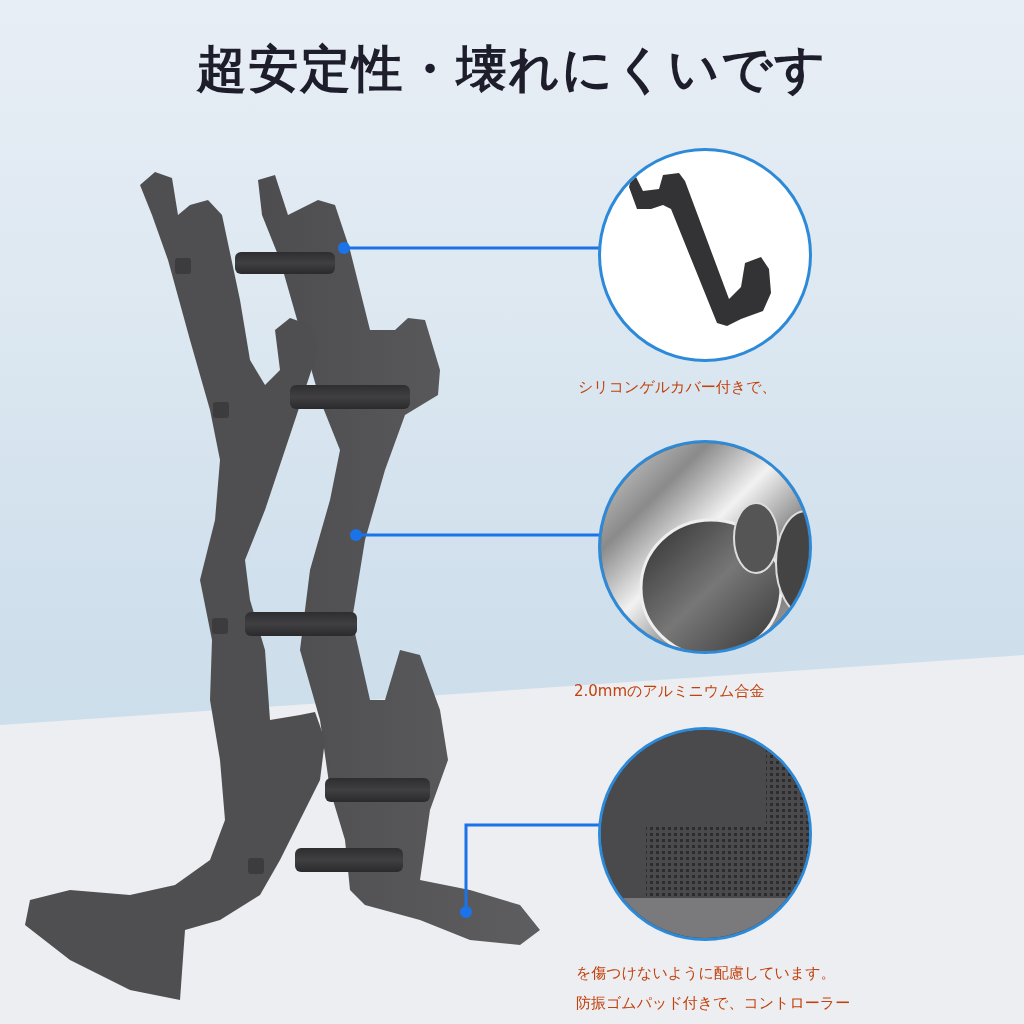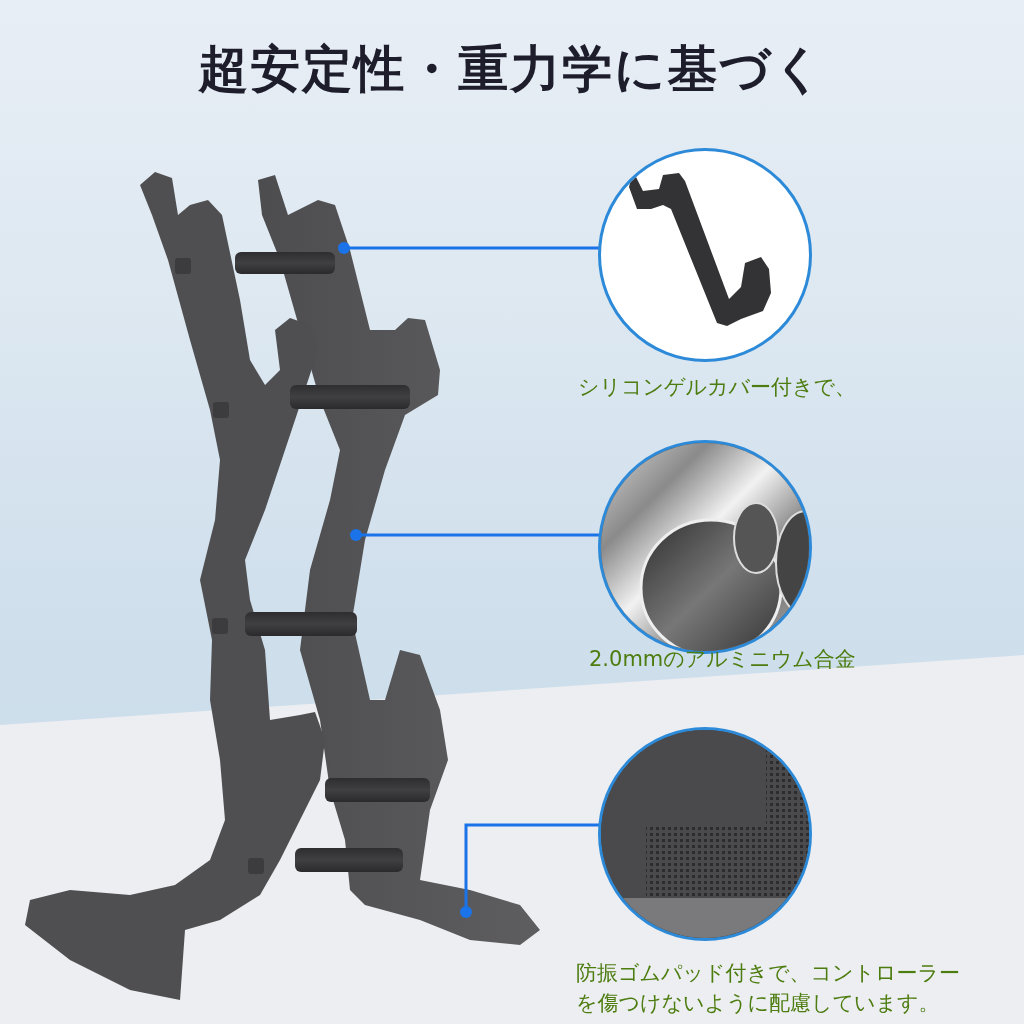--- a/index.html
+++ b/index.html
@@ -10,33 +10,33 @@
   .floor { position:absolute; inset:0; background:#eceef2;
            clip-path:polygon(0 725px, 1024px 655px, 1024px 1024px, 0 1024px); }
   .title { position:absolute; left:0; right:0; top:36px; text-align:center;
            font-size:50px; font-weight:bold; color:#1d1d2b; letter-spacing:2px; }
   .stand { position:absolute; left:0; top:0; }
   .circle { position:absolute; width:214px; height:214px; border-radius:50%;
             border:3px solid #2d8ad8; overflow:hidden; box-sizing:border-box; }
   .c1 { left:598px; top:148px; background:#ffffff; }
   .c2 { left:598px; top:440px; background:#555; }
   .c3 { left:598px; top:727px; background:#4a4a4c; }
-  .caption { position:absolute; font-size:21px; line-height:30px; color:#4d7c0f; }
+  .caption { position:absolute; font-size:15px; line-height:30px; color:#c2410c; }
   .cap1 { left:578px; top:372px; }
-  .cap2 { left:574px; top:644px;margin-left:15px; }
+  .cap2 { left:574px; top:676px; }
   .cap3 { left:576px; top:958px; }
   .lines { position:absolute; left:0; top:0; }
 </style>
 </head>
 <body>
 
 <div class="bg"></div>
 <div class="floor"></div>
 
-<div class="title">超安定性・重力学に基づく</div>
+<div class="title">超安定性・壊れにくいです</div>
 
 <svg class="stand" width="1024" height="1024">
   <defs>
     <linearGradient id="plate" x1="0" y1="0" x2="1" y2="0">
       <stop offset="0" stop-color="#4d4d4f"></stop>
         <stop offset="1" stop-color="#5e5e60"></stop>
     </linearGradient>
     <linearGradient id="rod" x1="0" y1="0" x2="0" y2="1">
       <stop offset="0" stop-color="#2e2e30"></stop>
         <stop offset="0.5" stop-color="#404042"></stop>
@@ -112,15 +112,15 @@
   </svg>
 </div>
 
 <div class="caption cap1">
   <div>シリコンゲルカバー付きで、</div>
 </div>
 <div class="caption cap2">
   <div>2.0mmのアルミニウム合金</div>
 </div>
 <div class="caption cap3">
+  <div>を傷つけないように配慮しています。</div>
   <div>防振ゴムパッド付きで、コントローラー</div>
-  <div>を傷つけないように配慮しています。</div>
 </div>
 
 </body></html>

